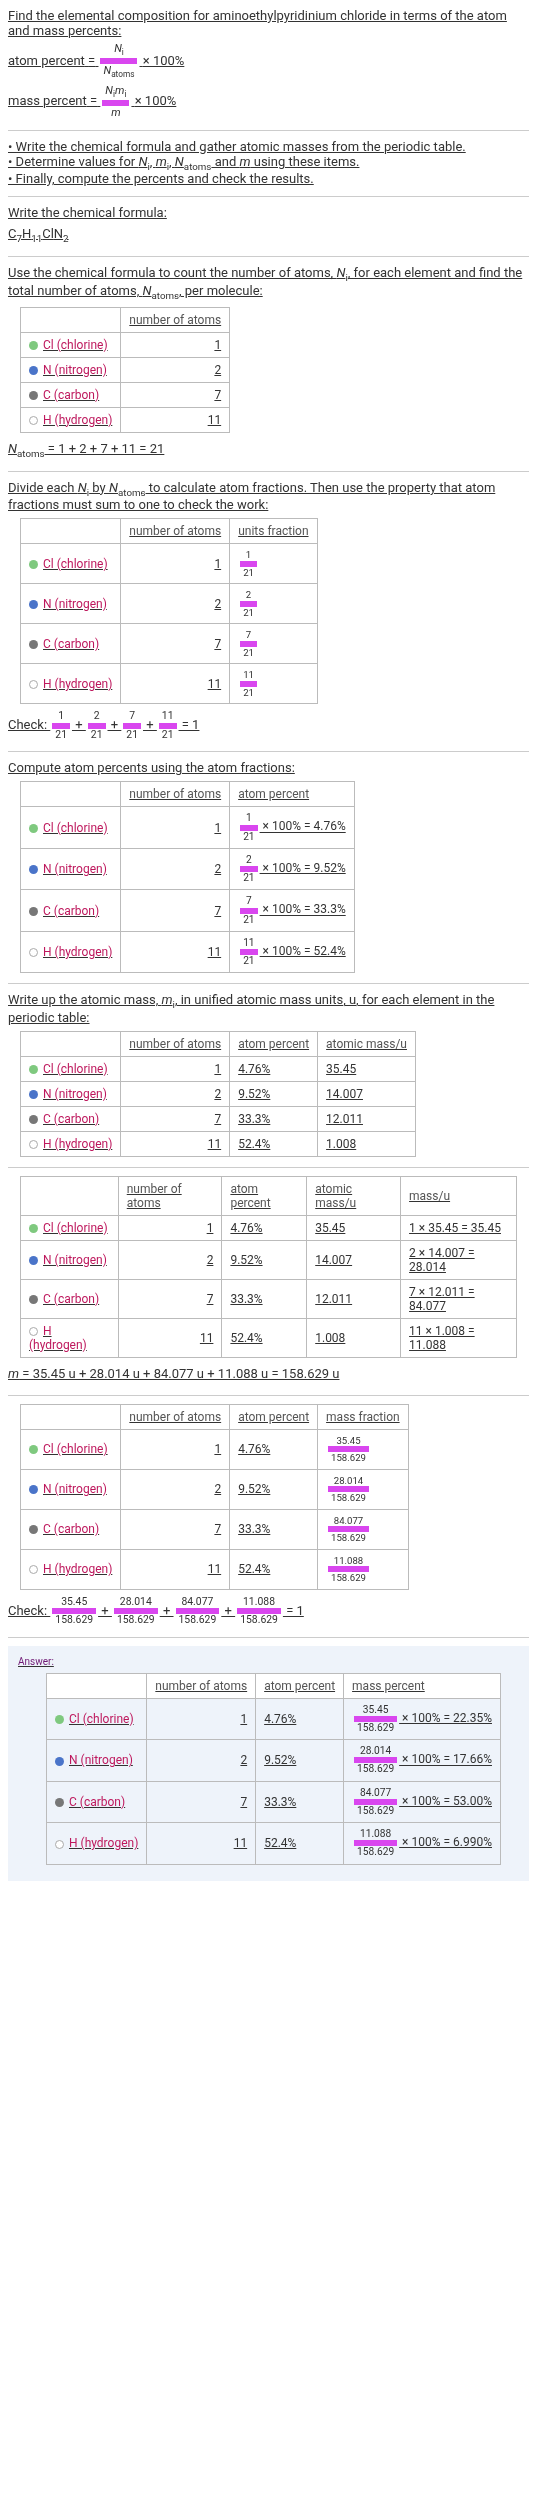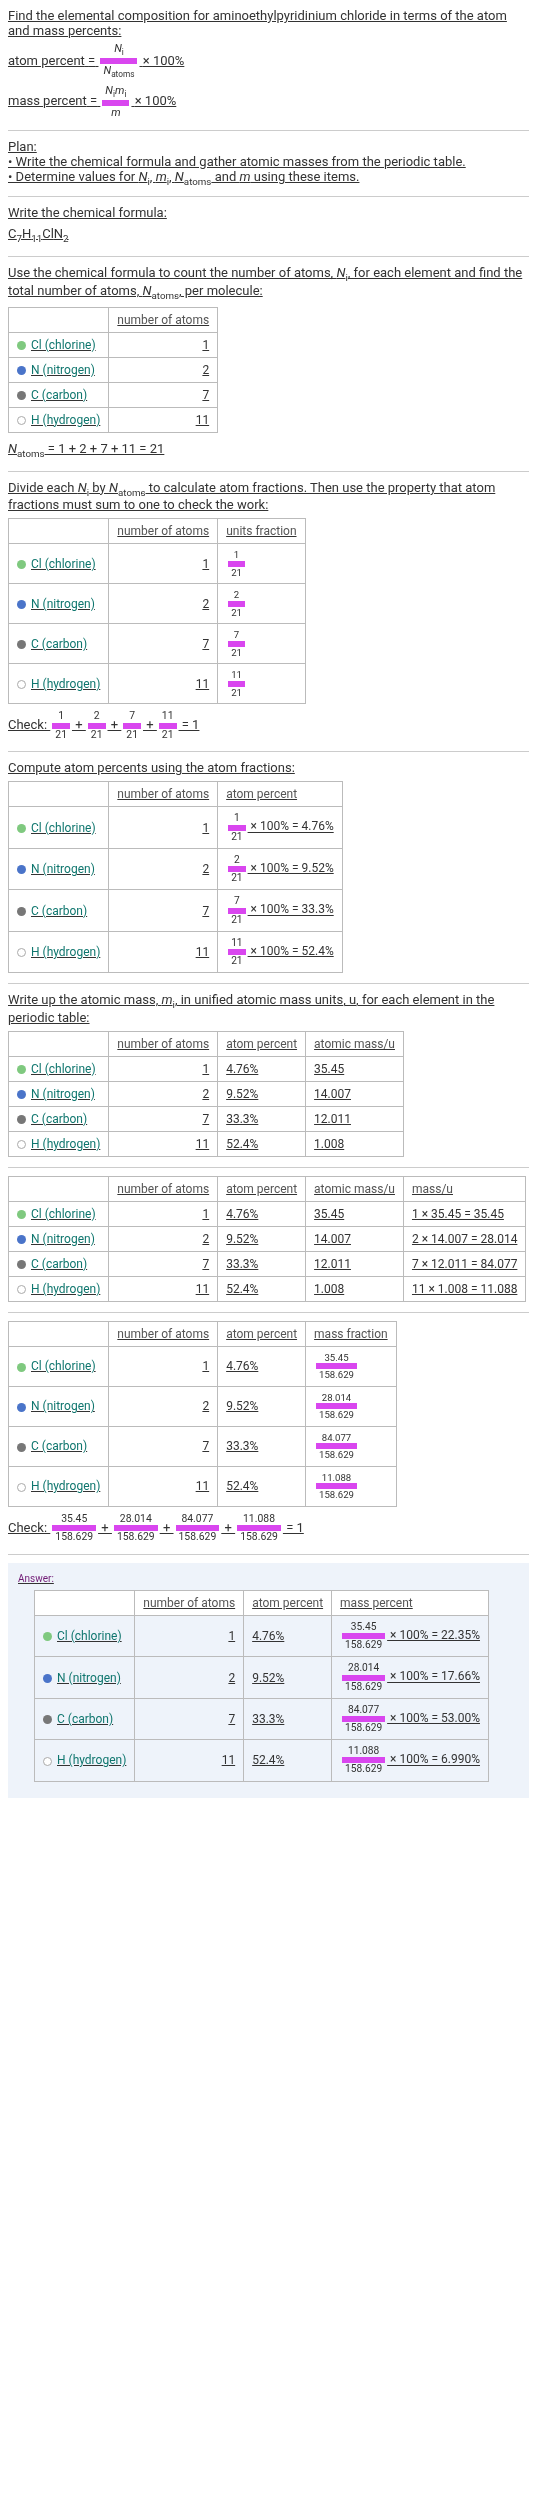--- a/index.html
+++ b/index.html
@@ -41,21 +41,21 @@
   }
   .frac .den {
     display: block;
     padding: 0 3px;
     font-size: 0.85em;
     line-height: 1.2;
   }
   .frac-sm .num, .frac-sm .den { font-size: 0.8em; }
   table.data {
     border-collapse: collapse;
-    margin: 6px 0;
+    margin: 6px 12px;
   }
   table.data th, table.data td {
     border: 1px solid #bbb;
     padding: 5px 8px;
     text-align: left;
     font-size: 12px;
     vertical-align: middle;
   }
   table.data th {
     font-weight: normal;
@@ -65,21 +65,21 @@
   table.data td.num-right, table.data th.num-right { text-align: right; }
   .elem-dot {
     display: inline-block;
     width: 9px;
     height: 9px;
     border-radius: 50%;
     margin-right: 5px;
     vertical-align: middle;
     box-sizing: border-box;
   }
-  .elem-label { color: #0f766e; }
+  .elem-label { color: #be185d; }
   .answer-box {
     background: #eef3fa;
     padding: 10px;
     margin-top: 6px;
   }
   .answer-heading {
     color: #701a75;
     font-size: 10px;
     margin-bottom: 6px;
   }
@@ -105,25 +105,25 @@
     <span class="frac">
       <span class="num"><i>N</i><span class="sub">i</span><i>m</i><span class="sub">i</span></span>
       <span class="den"><i>m</i></span>
     </span>
     <span>× 100%</span>
   </div>
 </div>
 <hr class="sep">
 
 <div class="section">
-  <div>Plan:</div>
   <div>• Write the chemical formula and gather atomic masses from the periodic table.</div>
   <div>
     <span>• Determine values for </span><i>N</i><span class="sub">i</span><span>, </span><i>m</i><span class="sub">i</span><span>, </span><i>N</i><span class="sub">atoms</span><span> and </span><i>m</i><span> using these items.</span>
   </div>
+  <div>• Finally, compute the percents and check the results.</div>
 </div>
 <hr class="sep">
 
 <div class="section">
   <div>Write the chemical formula:</div>
   <div class="formula">
     <span>C</span><span class="sub">7</span><span>H</span><span class="sub">11</span><span>Cl</span><span>N</span><span class="sub">2</span>
   </div>
 </div>
 <hr class="sep">
@@ -319,20 +319,23 @@
         </tr>
         <tr>
           <td><span class="elem-dot" style="background:#fff;border:1px solid #aaa;"></span><span class="elem-label">H (hydrogen)</span></td>
           <td class="num-right">11</td>
           <td>52.4%</td>
           <td>1.008</td>
           <td>11 × 1.008 = 11.088</td>
         </tr>
       </tbody>
   </table>
+  <div class="formula">
+    <i>m</i><span> = 35.45 u + 28.014 u + 84.077 u + 11.088 u = 158.629 u</span>
+  </div>
 </div>
 <hr class="sep">
 
 <div class="section">
   <table class="data">
     <tbody>
         <tr>
           <th></th>
           <th>number of atoms</th>
           <th>atom percent</th>

